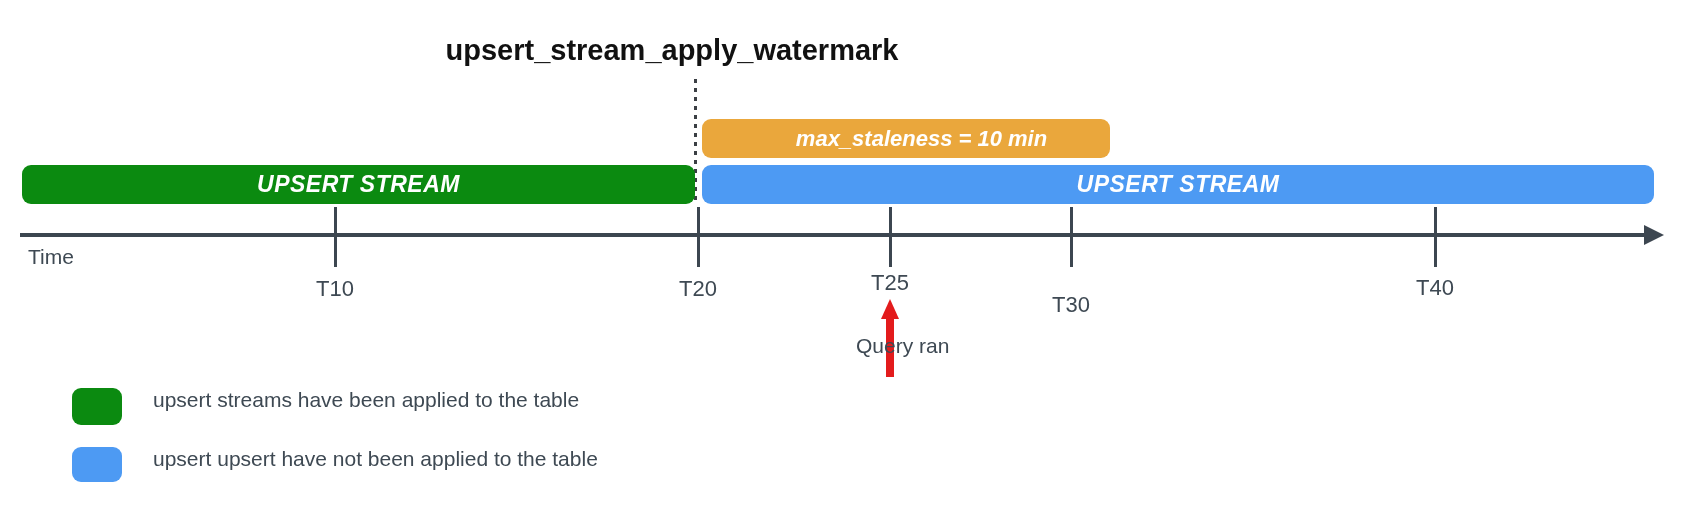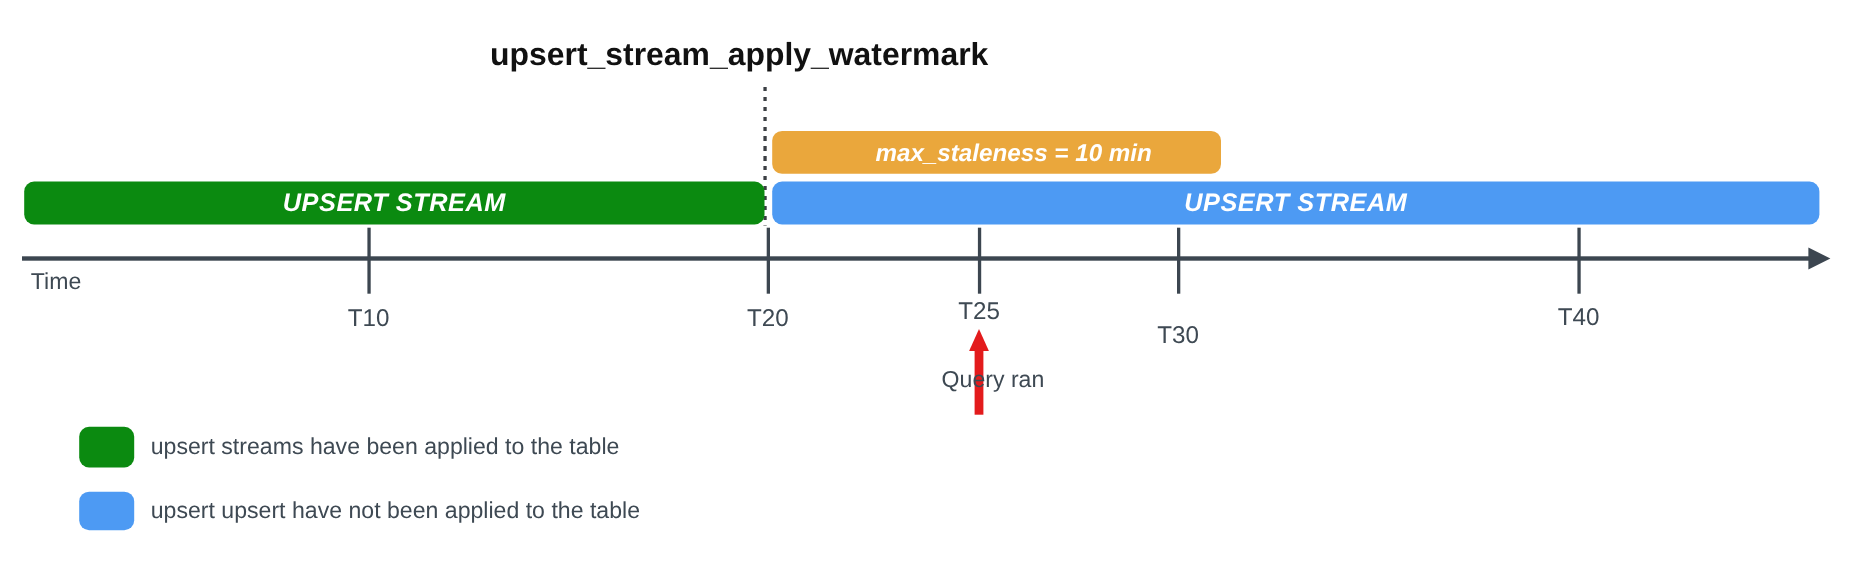--- a/index.html
+++ b/index.html
@@ -128,22 +128,21 @@
   }
   .query-label {
     left: 856px;
     top: 334px;
     font-size: 21px;
     color: #3e4953;
   }
 
   .legend-row {
     display: flex;
-    align-items: center;
-    gap: 15px;
+    gap: 31px;
   }
   .legend-row-1 { left: 72px; top: 388px; height: 37px; }
   .legend-row-2 { left: 72px; top: 447px; height: 35px; }
   .swatch {
     width: 50px;
     border-radius: 9px;
     flex: none;
   }
   .swatch-green { height: 37px; background: #0b8a10; }
   .swatch-blue  { height: 35px; background: #4d9af3; }

